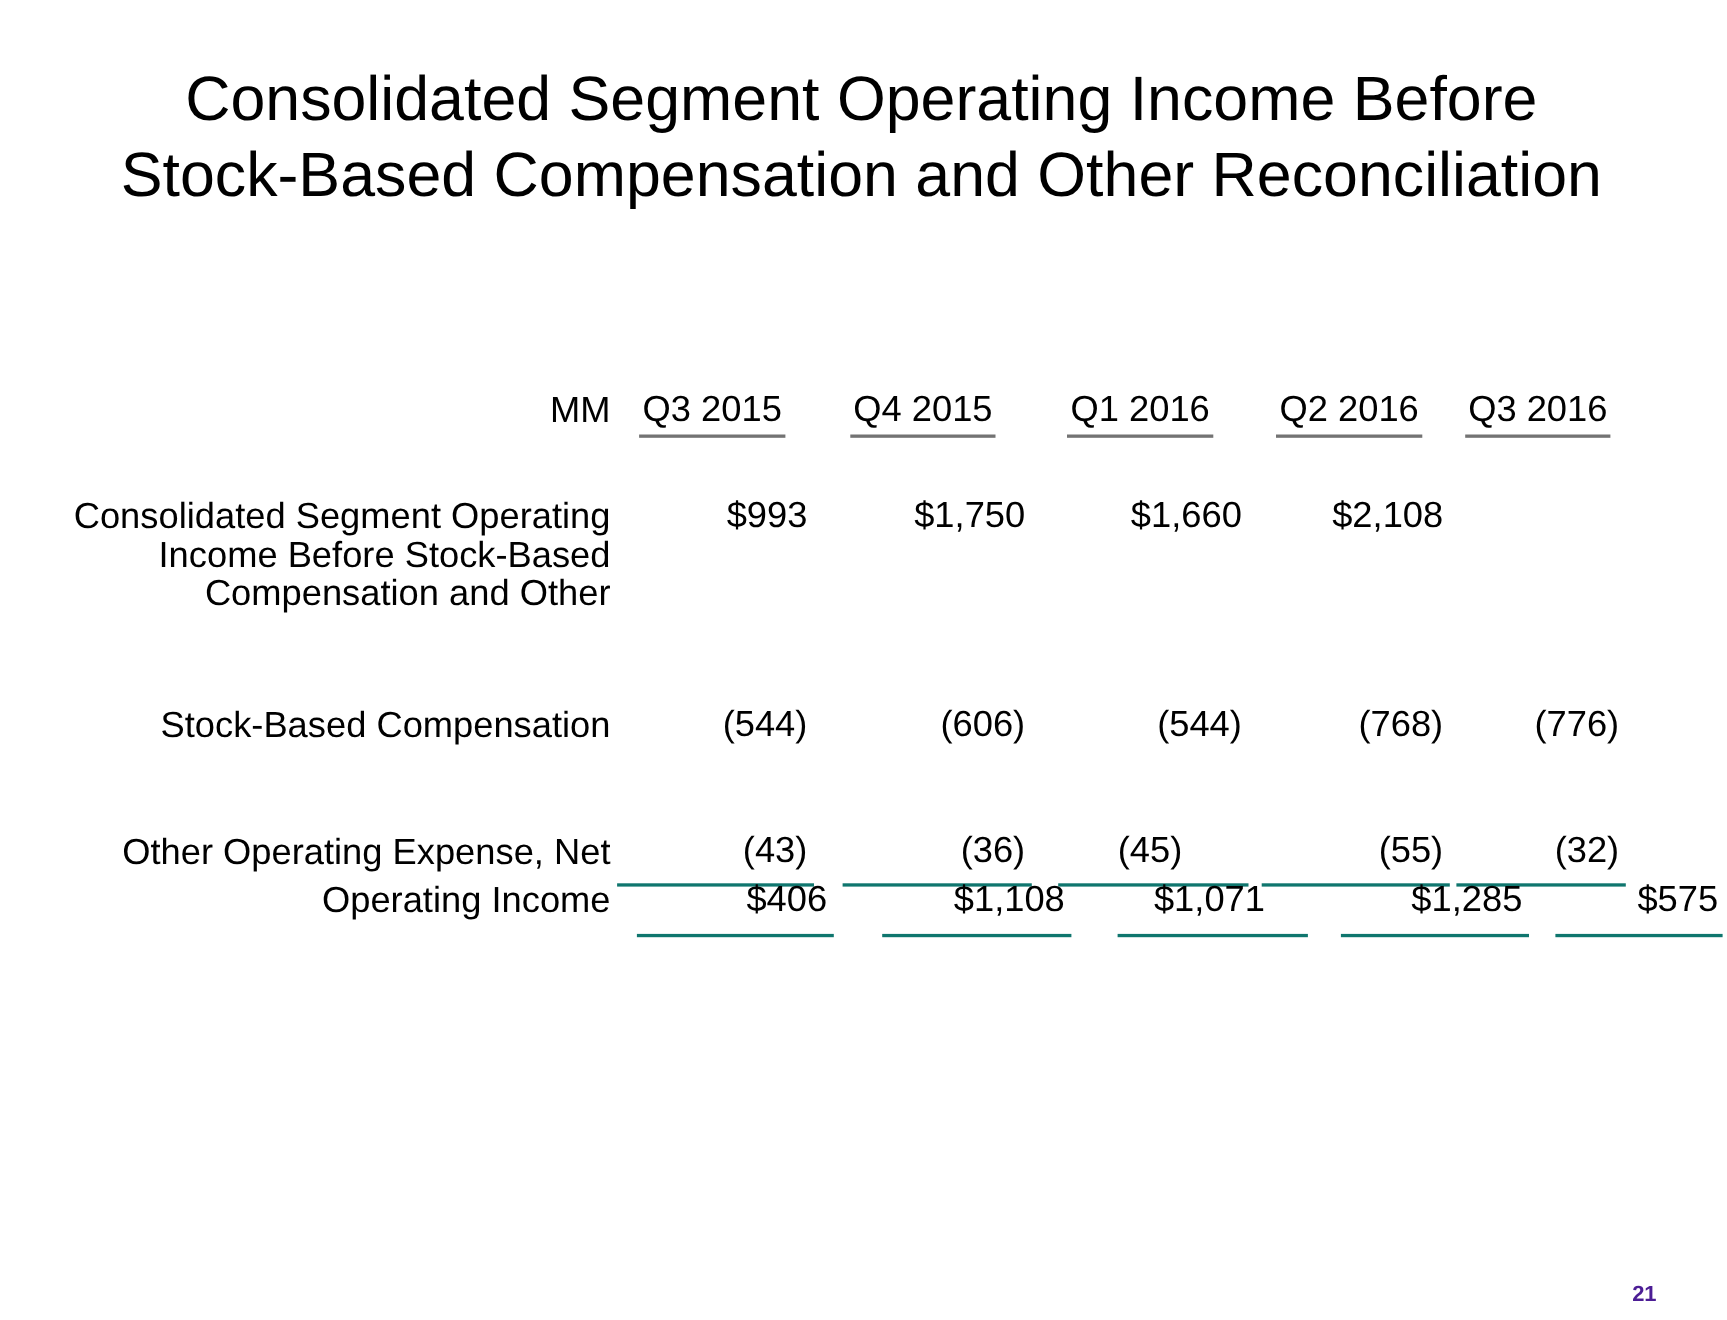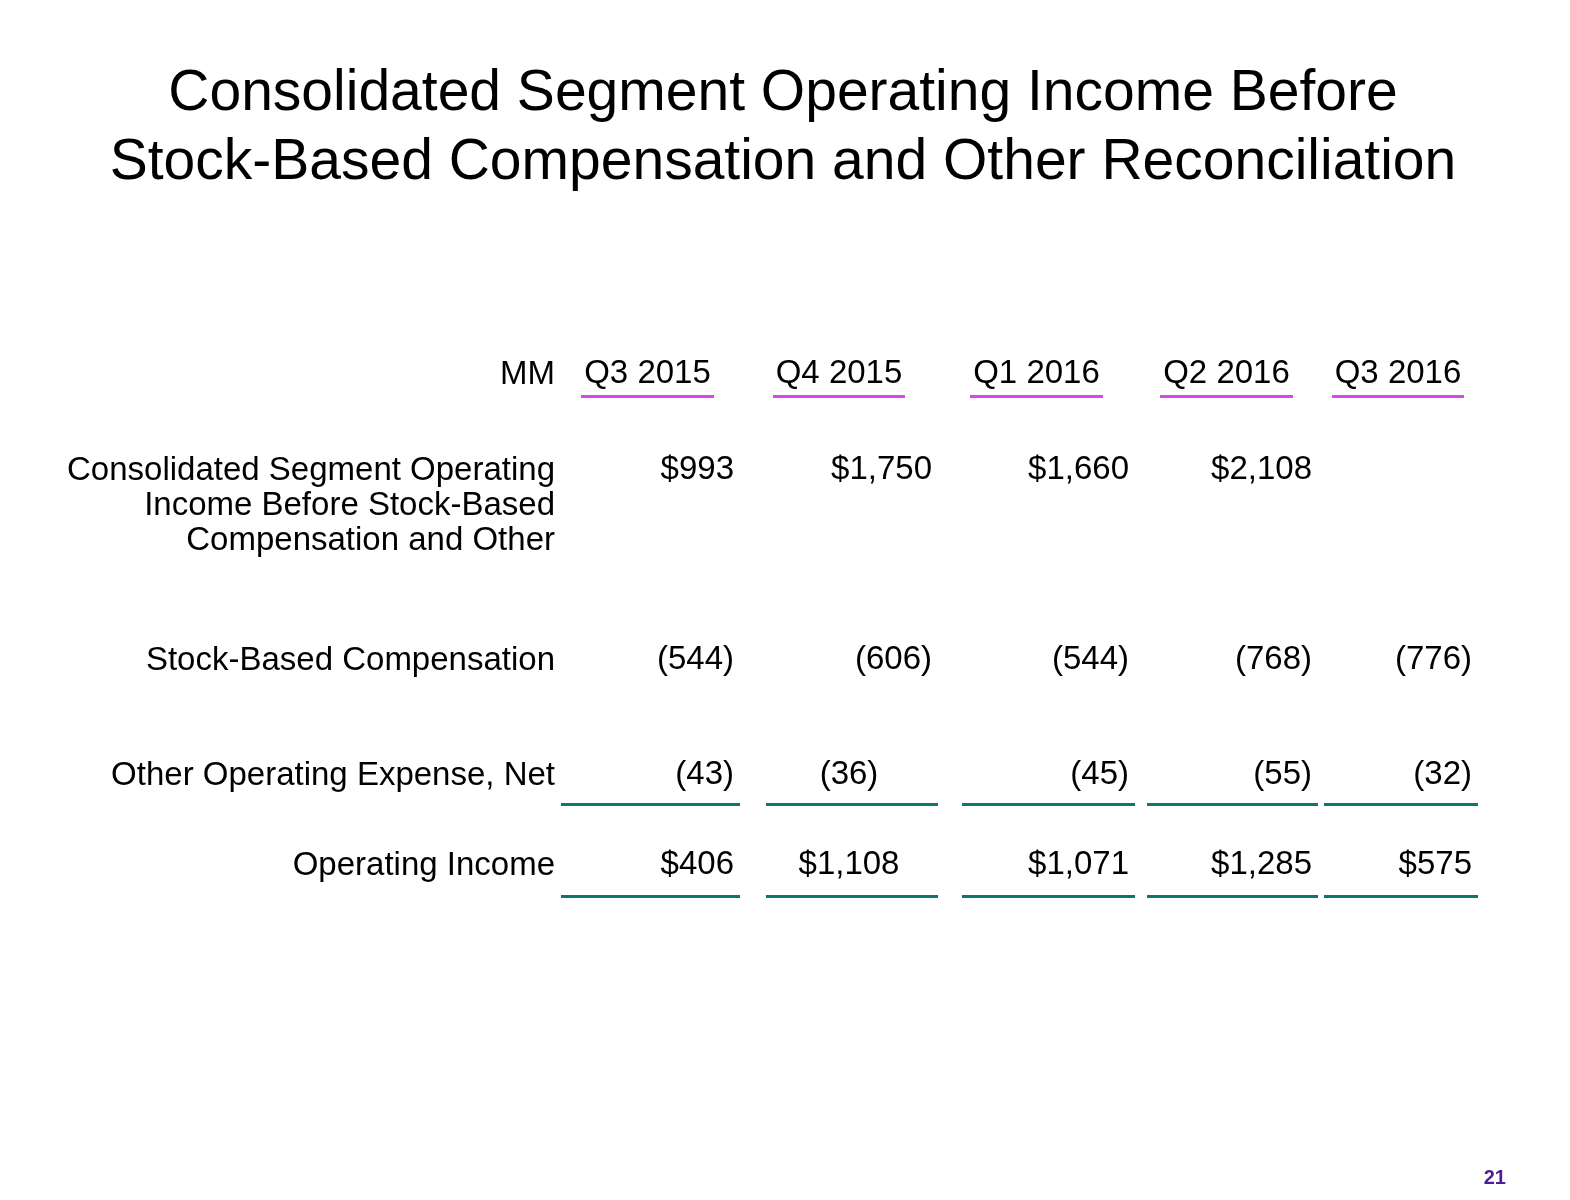--- a/index.html
+++ b/index.html
@@ -46,36 +46,36 @@
     text-align: right;
     padding-right: 6px;
     line-height: 40px;
   }
   .hdr {
     text-align: center;
     padding-right: 0;
   }
   .hdr-text {
     display: inline-block;
-    border-bottom: 3px solid #d946ef;
+    border-bottom: 3px solid #737373;
     padding: 0 3px 3px 3px;
   }
   .row-header   { top: 352px; }
   .row-1        { top: 448px; }
   .row-2        { top: 638px; }
   .row-3        { top: 753px; }
-  .row-4        { top: 843px; }
+  .row-4        { top: 797px; gap: 18px; }
   .underlined {
     border-bottom: 3px solid #0f766e;
     padding-bottom: 10px;
   }
   .row-4 .underlined { padding-bottom: 12px; }
   .grid > .val:nth-child(2).underlined { margin-left: 6px; }
-  .grid > .val:nth-child(3).underlined { margin-left: 26px; text-align: center; }
-  .grid > .val:nth-child(4).underlined { margin-left: 24px; }
+  .grid > .val:nth-child(3).underlined { margin-left: 26px; }
+  .grid > .val:nth-child(4).underlined { margin-left: 24px; text-align: center; }
   .grid > .val:nth-child(5).underlined { margin-left: 12px; }
   .grid > .val:nth-child(6).underlined { margin-left: 6px; }
   .pagenum {
     position: absolute;
     right: 60px;
     top: 1166px;
     font-size: 20px;
     font-weight: bold;
     color: #4c1d95;
   }

